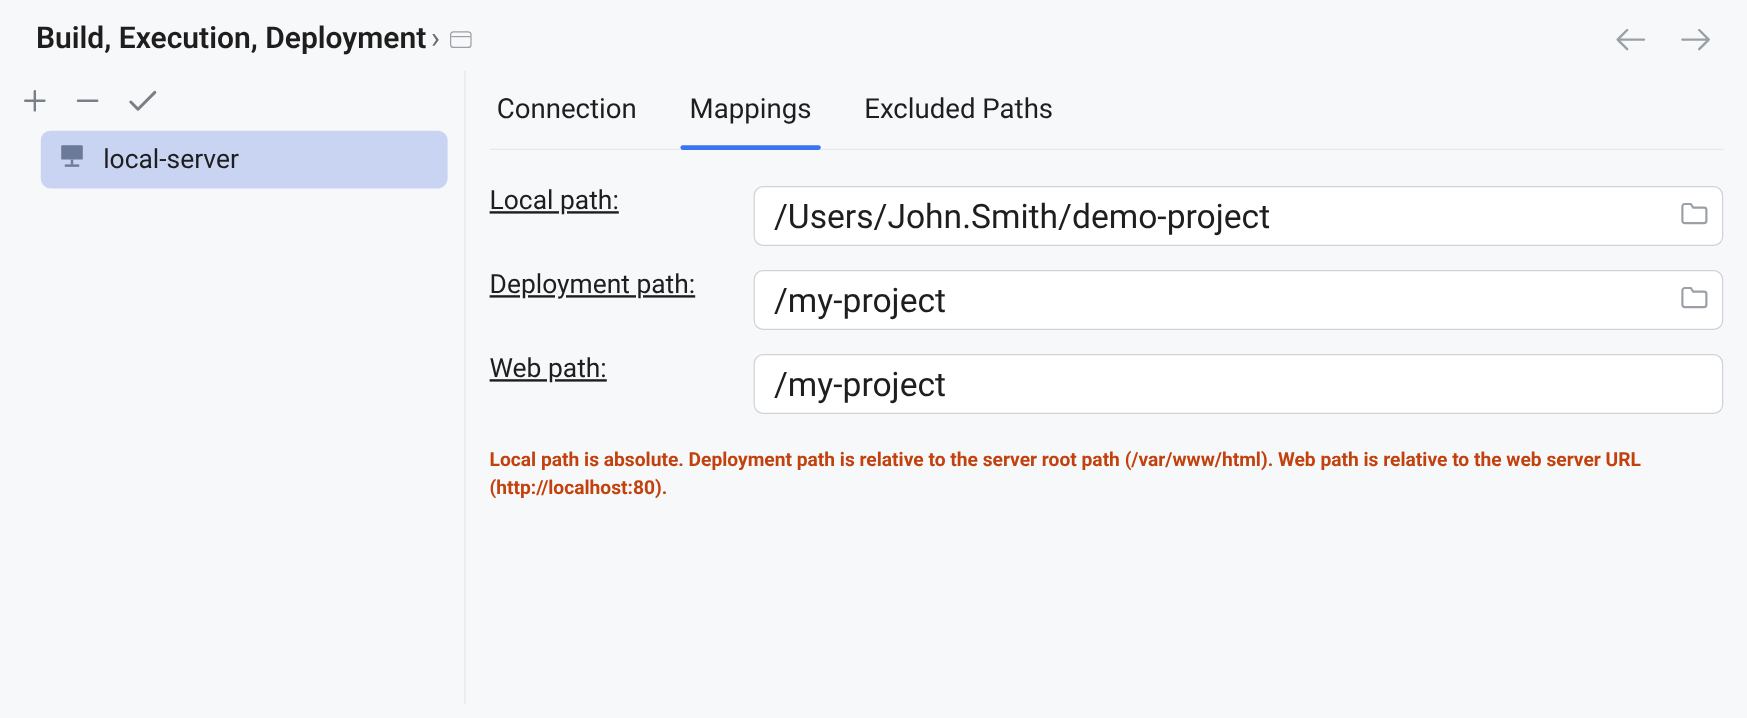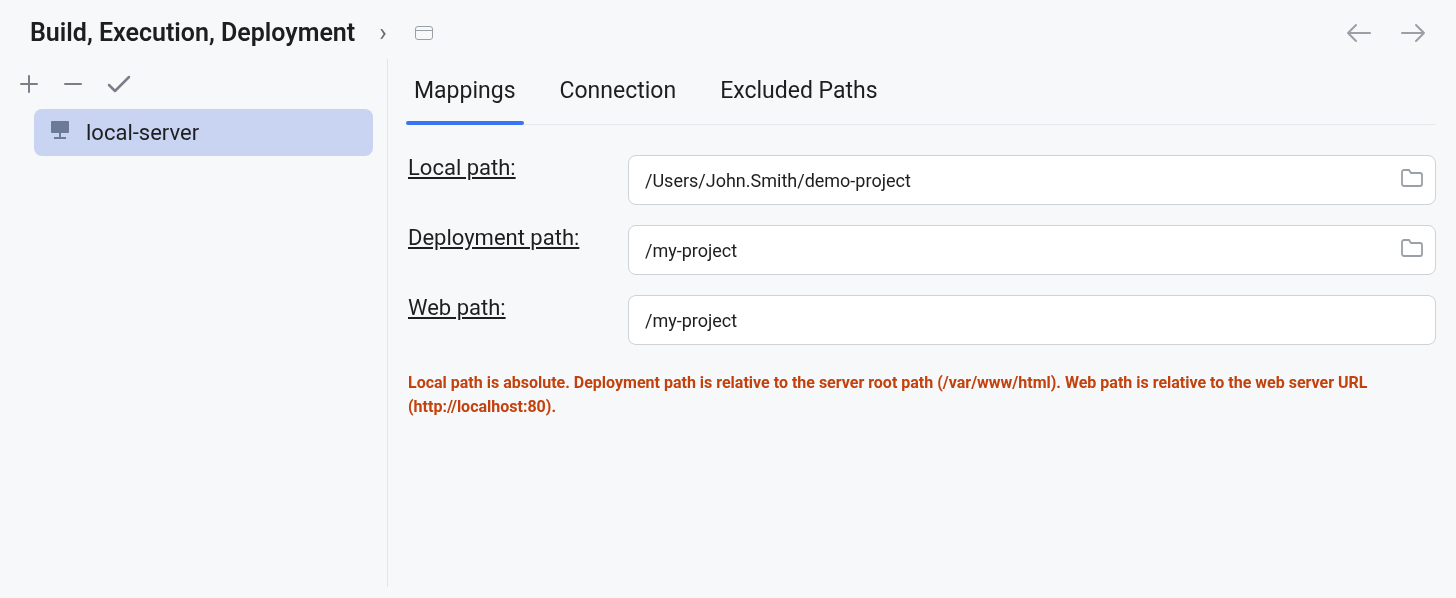--- a/index.html
+++ b/index.html
@@ -13,21 +13,21 @@
   }
   .header {
     display: flex;
     align-items: center;
     justify-content: space-between;
     padding: 18px 30px 12px 30px;
   }
   .breadcrumb {
     display: flex;
     align-items: center;
-    gap: 24px;
+    gap: 4px;
     font-size: 25px;
     font-weight: 600;
   }
   .breadcrumb .sep {
     color: #6b6b6b;
     font-weight: 400;
   }
   .window-icon {
     width: 18px; height: 14px;
     border: 1.5px solid #9aa0a6;
@@ -115,21 +115,21 @@
     flex: 1;
     position: relative;
   }
   .input {
     width: 100%;
     height: 50px;
     border: 1px solid #cfd2d6;
     border-radius: 8px;
     background: #fff;
     padding: 0 50px 0 16px;
-    font-size: 18px;
+    font-size: 28px;
     color: #1e1e1e;
     outline: none;
     font-family: inherit;
   }
   .folder-btn {
     position: absolute;
     right: 12px; top: 50%;
     transform: translateY(-50%);
     color: #9aa0a6;
     cursor: pointer;
@@ -201,22 +201,22 @@
             <rect x="11" y="14" width="2" height="4"></rect>
             <rect x="6" y="18" width="12" height="2"></rect>
           </svg>
       </span>
       <span>local-server</span>
     </div>
   </div>
 
   <div class="main">
     <div class="tabs">
+      <div class="tab">Connection</div>
       <div class="tab active">Mappings</div>
-      <div class="tab">Connection</div>
       <div class="tab">Excluded Paths</div>
     </div>
 
     <div class="form">
       <div class="row">
         <div class="label">Local path:</div>
         <div class="input-wrap">
           <input class="input" value="/Users/John.Smith/demo-project" style="">
           <span class="folder-btn">
             <svg width="24" height="20" viewBox="0 0 24 20" fill="none" stroke="currentColor" stroke-width="1.8">

